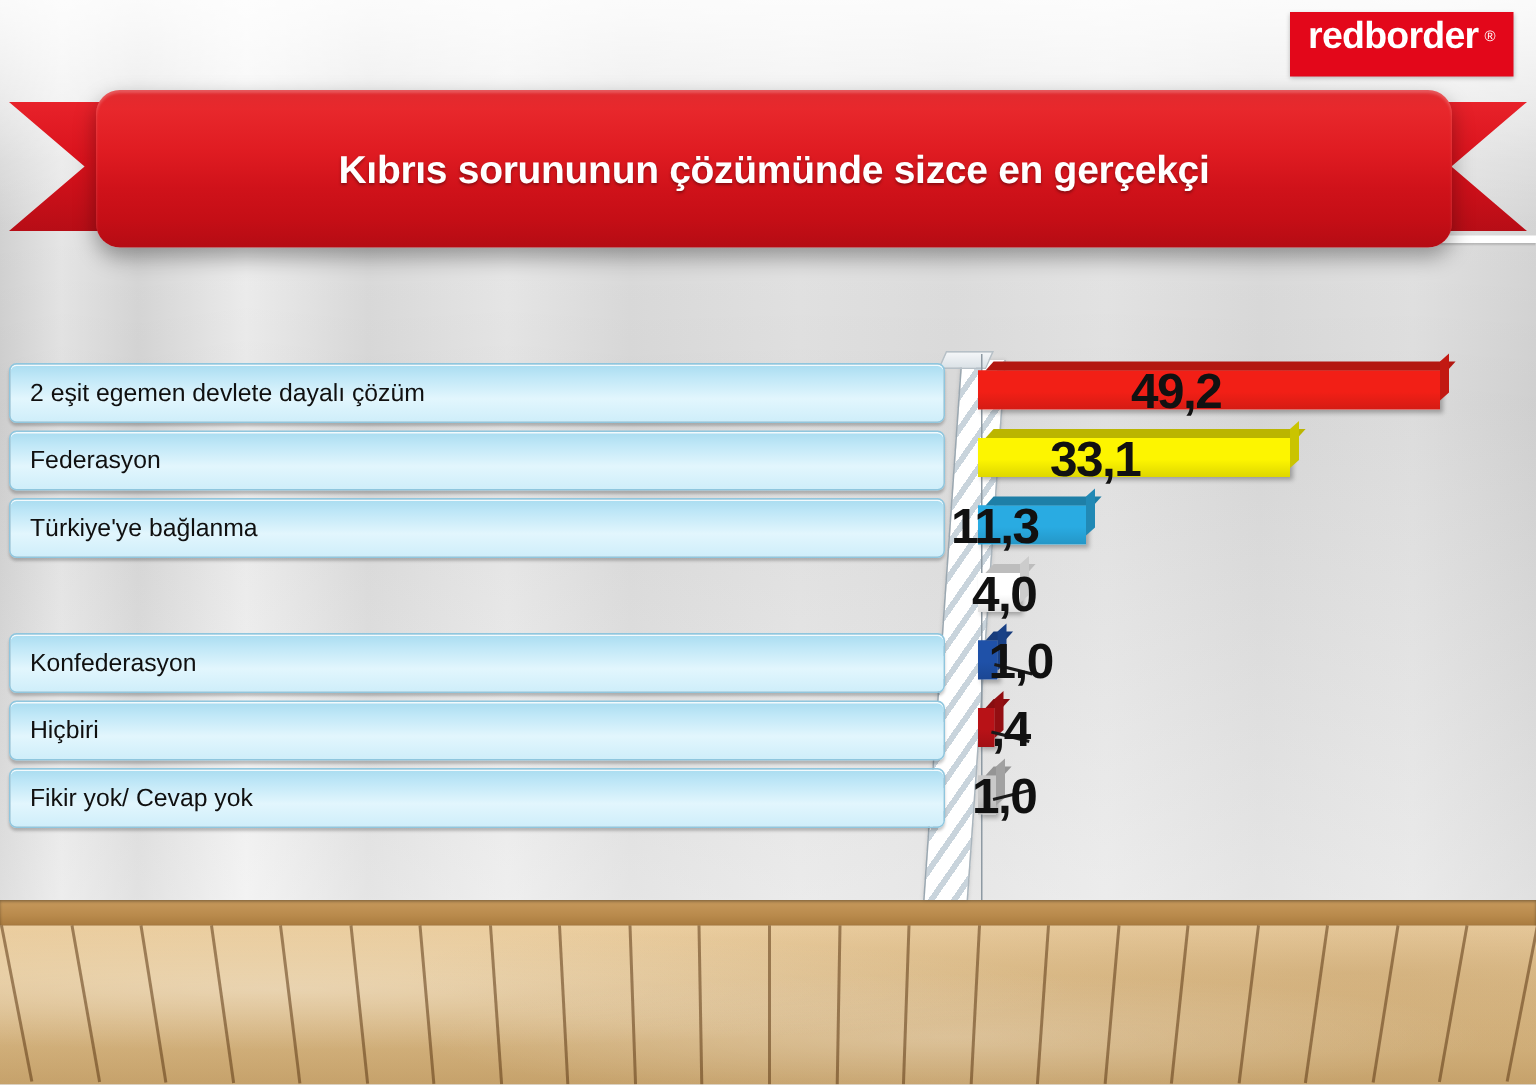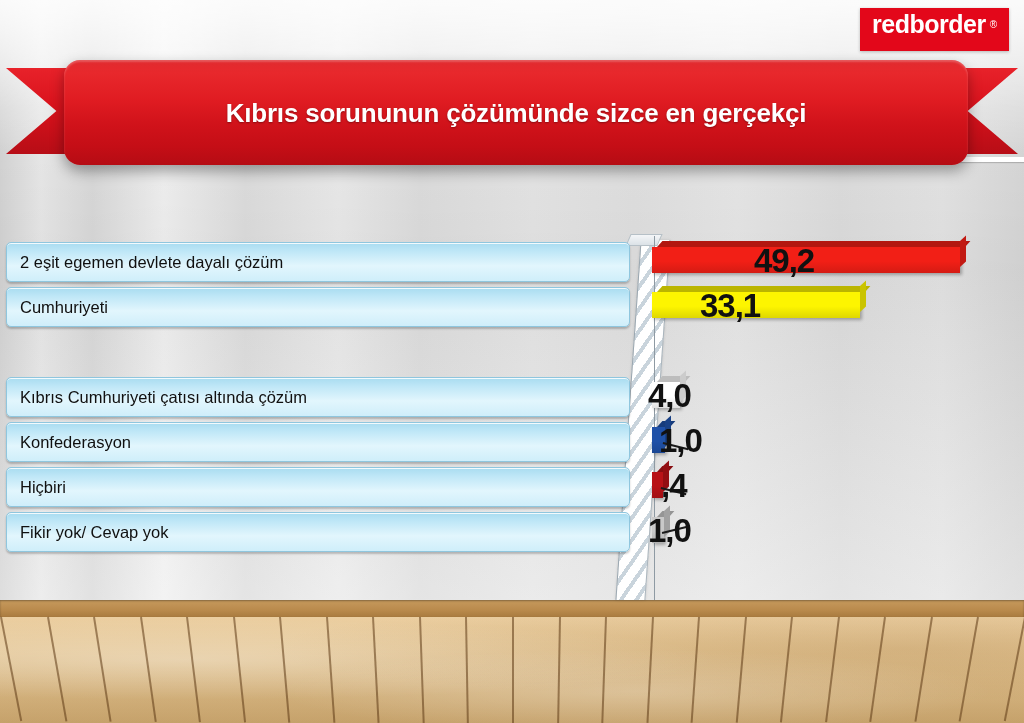--- a/index.html
+++ b/index.html
@@ -228,33 +228,41 @@
         </div>
         <div class="bar" style="width: 308px;">
           <div class="face" style="background: linear-gradient(rgb(242, 31, 22) 0%, rgb(242, 31, 22) 55%, rgba(0, 0, 0, 0.12) 100%) rgb(242, 31, 22);"></div>
           <div class="top" style="background: rgb(242, 31, 22);"></div>
           <div class="side" style="background: rgb(242, 31, 22);"></div>
         </div>
         <div class="value" style="left: 754px;">49,2</div>
       </div>
       <div class="row" style="top: 45px;">
         <div class="label-panel">
-          <span class="label-text">Cumhuriyeti</span>
+          <span class="label-text">Federasyon</span>
         </div>
         <div class="bar" style="width: 208px;">
           <div class="face" style="background: linear-gradient(rgb(253, 245, 0) 0%, rgb(253, 245, 0) 55%, rgba(0, 0, 0, 0.12) 100%) rgb(253, 245, 0);"></div>
           <div class="top" style="background: rgb(253, 245, 0);"></div>
           <div class="side" style="background: rgb(253, 245, 0);"></div>
         </div>
         <div class="value" style="left: 700px;">33,1</div>
       </div>
+      <div class="row" style="top: 90px;">
+        <div class="label-panel">
+          <span class="label-text">Türkiye'ye bağlanma</span>
+        </div>
+        <div class="bar" style="width: 72px;">
+          <div class="face" style="background: linear-gradient(rgb(41, 171, 226) 0%, rgb(41, 171, 226) 55%, rgba(0, 0, 0, 0.12) 100%) rgb(41, 171, 226);"></div>
+          <div class="top" style="background: rgb(41, 171, 226);"></div>
+          <div class="side" style="background: rgb(41, 171, 226);"></div>
+        </div>
+        <div class="value" style="left: 634px;">11,3</div>
+      </div>
       <div class="row" style="top: 135px;">
-        <div class="label-panel">
-          <span class="label-text">Kıbrıs Cumhuriyeti çatısı altında çözüm</span>
-        </div>
         <div class="bar" style="width: 28px;">
           <div class="face" style="background: linear-gradient(rgb(255, 255, 255) 0%, rgb(255, 255, 255) 55%, rgba(0, 0, 0, 0.12) 100%) rgb(255, 255, 255);"></div>
           <div class="top" style="background: rgb(255, 255, 255);"></div>
           <div class="side" style="background: rgb(255, 255, 255);"></div>
         </div>
         <div class="value" style="left: 648px;">4,0</div>
       </div>
       <div class="row" style="top: 180px; text-align: center;">
         <div class="label-panel">
           <span class="label-text">Konfederasyon</span>

